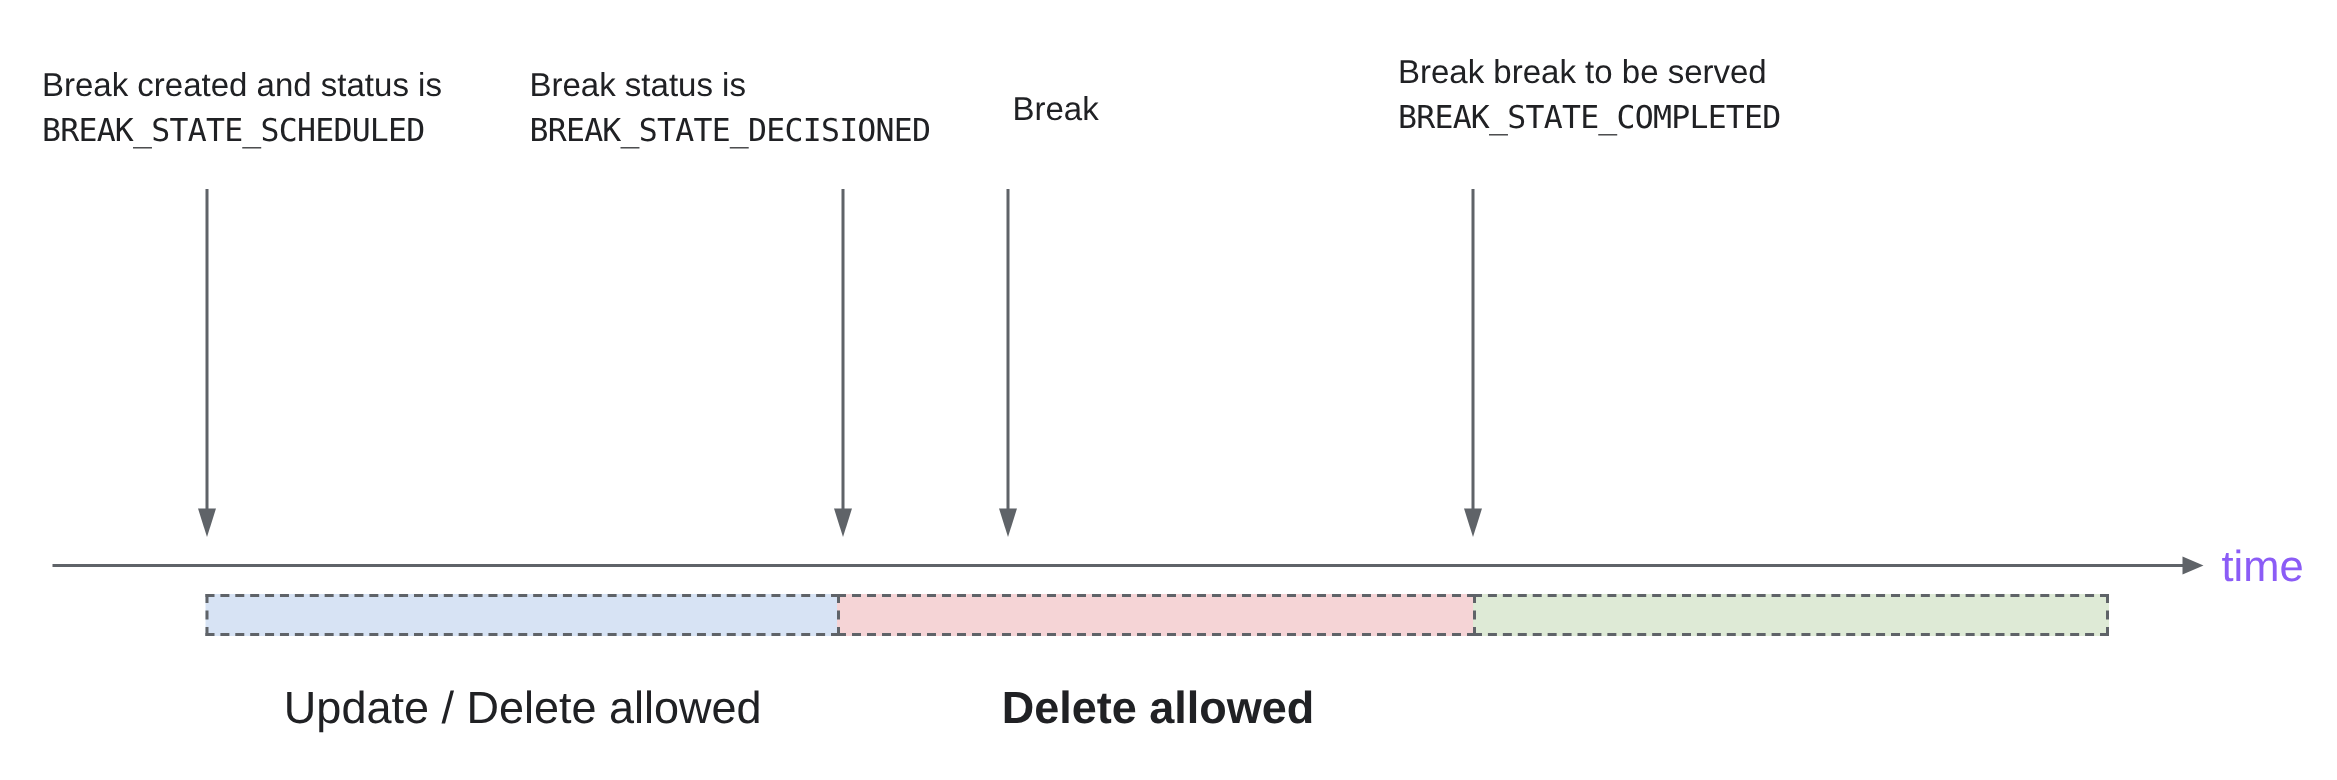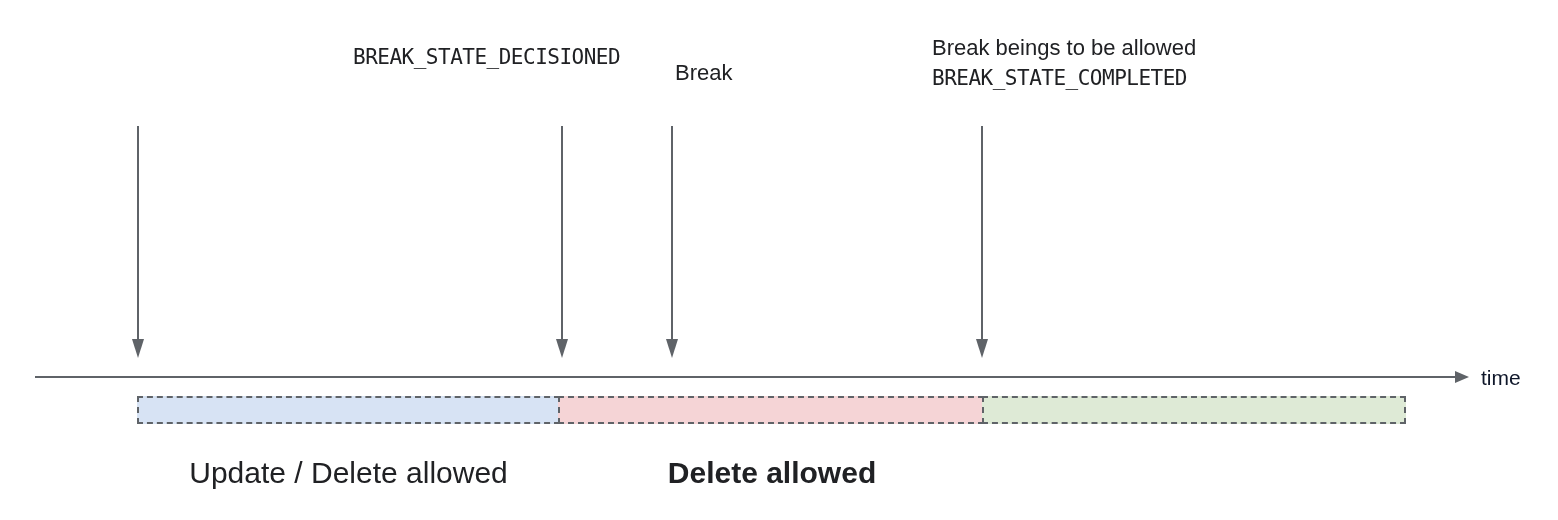--- a/index.html
+++ b/index.html
@@ -57,21 +57,21 @@
   }
   .timeline-head {
     position: absolute; left: 1455px; top: 371px;
     width: 0; height: 0;
     border-top: 6px solid transparent;
     border-bottom: 6px solid transparent;
     border-left: 14px solid #5f6368;
   }
   .timeline-label {
     position: absolute; left: 1481px; top: 363px;
-    font-size: 21px; line-height: 30px; color: #0f172a;
+    font-size: 29px; line-height: 30px; color: #8b5cf6;
   }
 
   
   .segment {
     position: absolute; top: 396px; height: 28px;
     border: 2px dashed #5f6368;
   }
   #segment-1 { left: 137px; width: 423px; }
   #segment-2 { left: 558px; width: 426px; }
   #segment-3 { left: 982px; width: 424px; }
@@ -85,31 +85,36 @@
   }
   #segment-label-1 { left: 137px; width: 423px; }
   #segment-label-2 { left: 560px; width: 424px; font-weight: bold; }
   #segment-label-3 { left: 984px; width: 422px; }
 </style>
 </head>
 <body>
 
 <div class="canvas">
 
+  <div class="annotation" id="annotation-1">
+    <div>Break created and status is</div>
+    <div class="code">BREAK_STATE_SCHEDULED</div>
+  </div>
 
   <div class="annotation" id="annotation-2">
+    <div>Break status is</div>
     <div class="code">BREAK_STATE_DECISIONED</div>
   </div>
 
   <div class="annotation" id="annotation-3">
     <div>Break</div>
   </div>
 
   <div class="annotation" id="annotation-4">
-    <div>Break beings to be allowed</div>
+    <div>Break break to be served</div>
     <div class="code">BREAK_STATE_COMPLETED</div>
   </div>
 
   <div class="v-arrow" id="v-arrow-1">
     <div class="shaft"></div>
     <div class="head"></div>
   </div>
   <div class="v-arrow" id="v-arrow-2">
     <div class="shaft"></div>
     <div class="head"></div>

